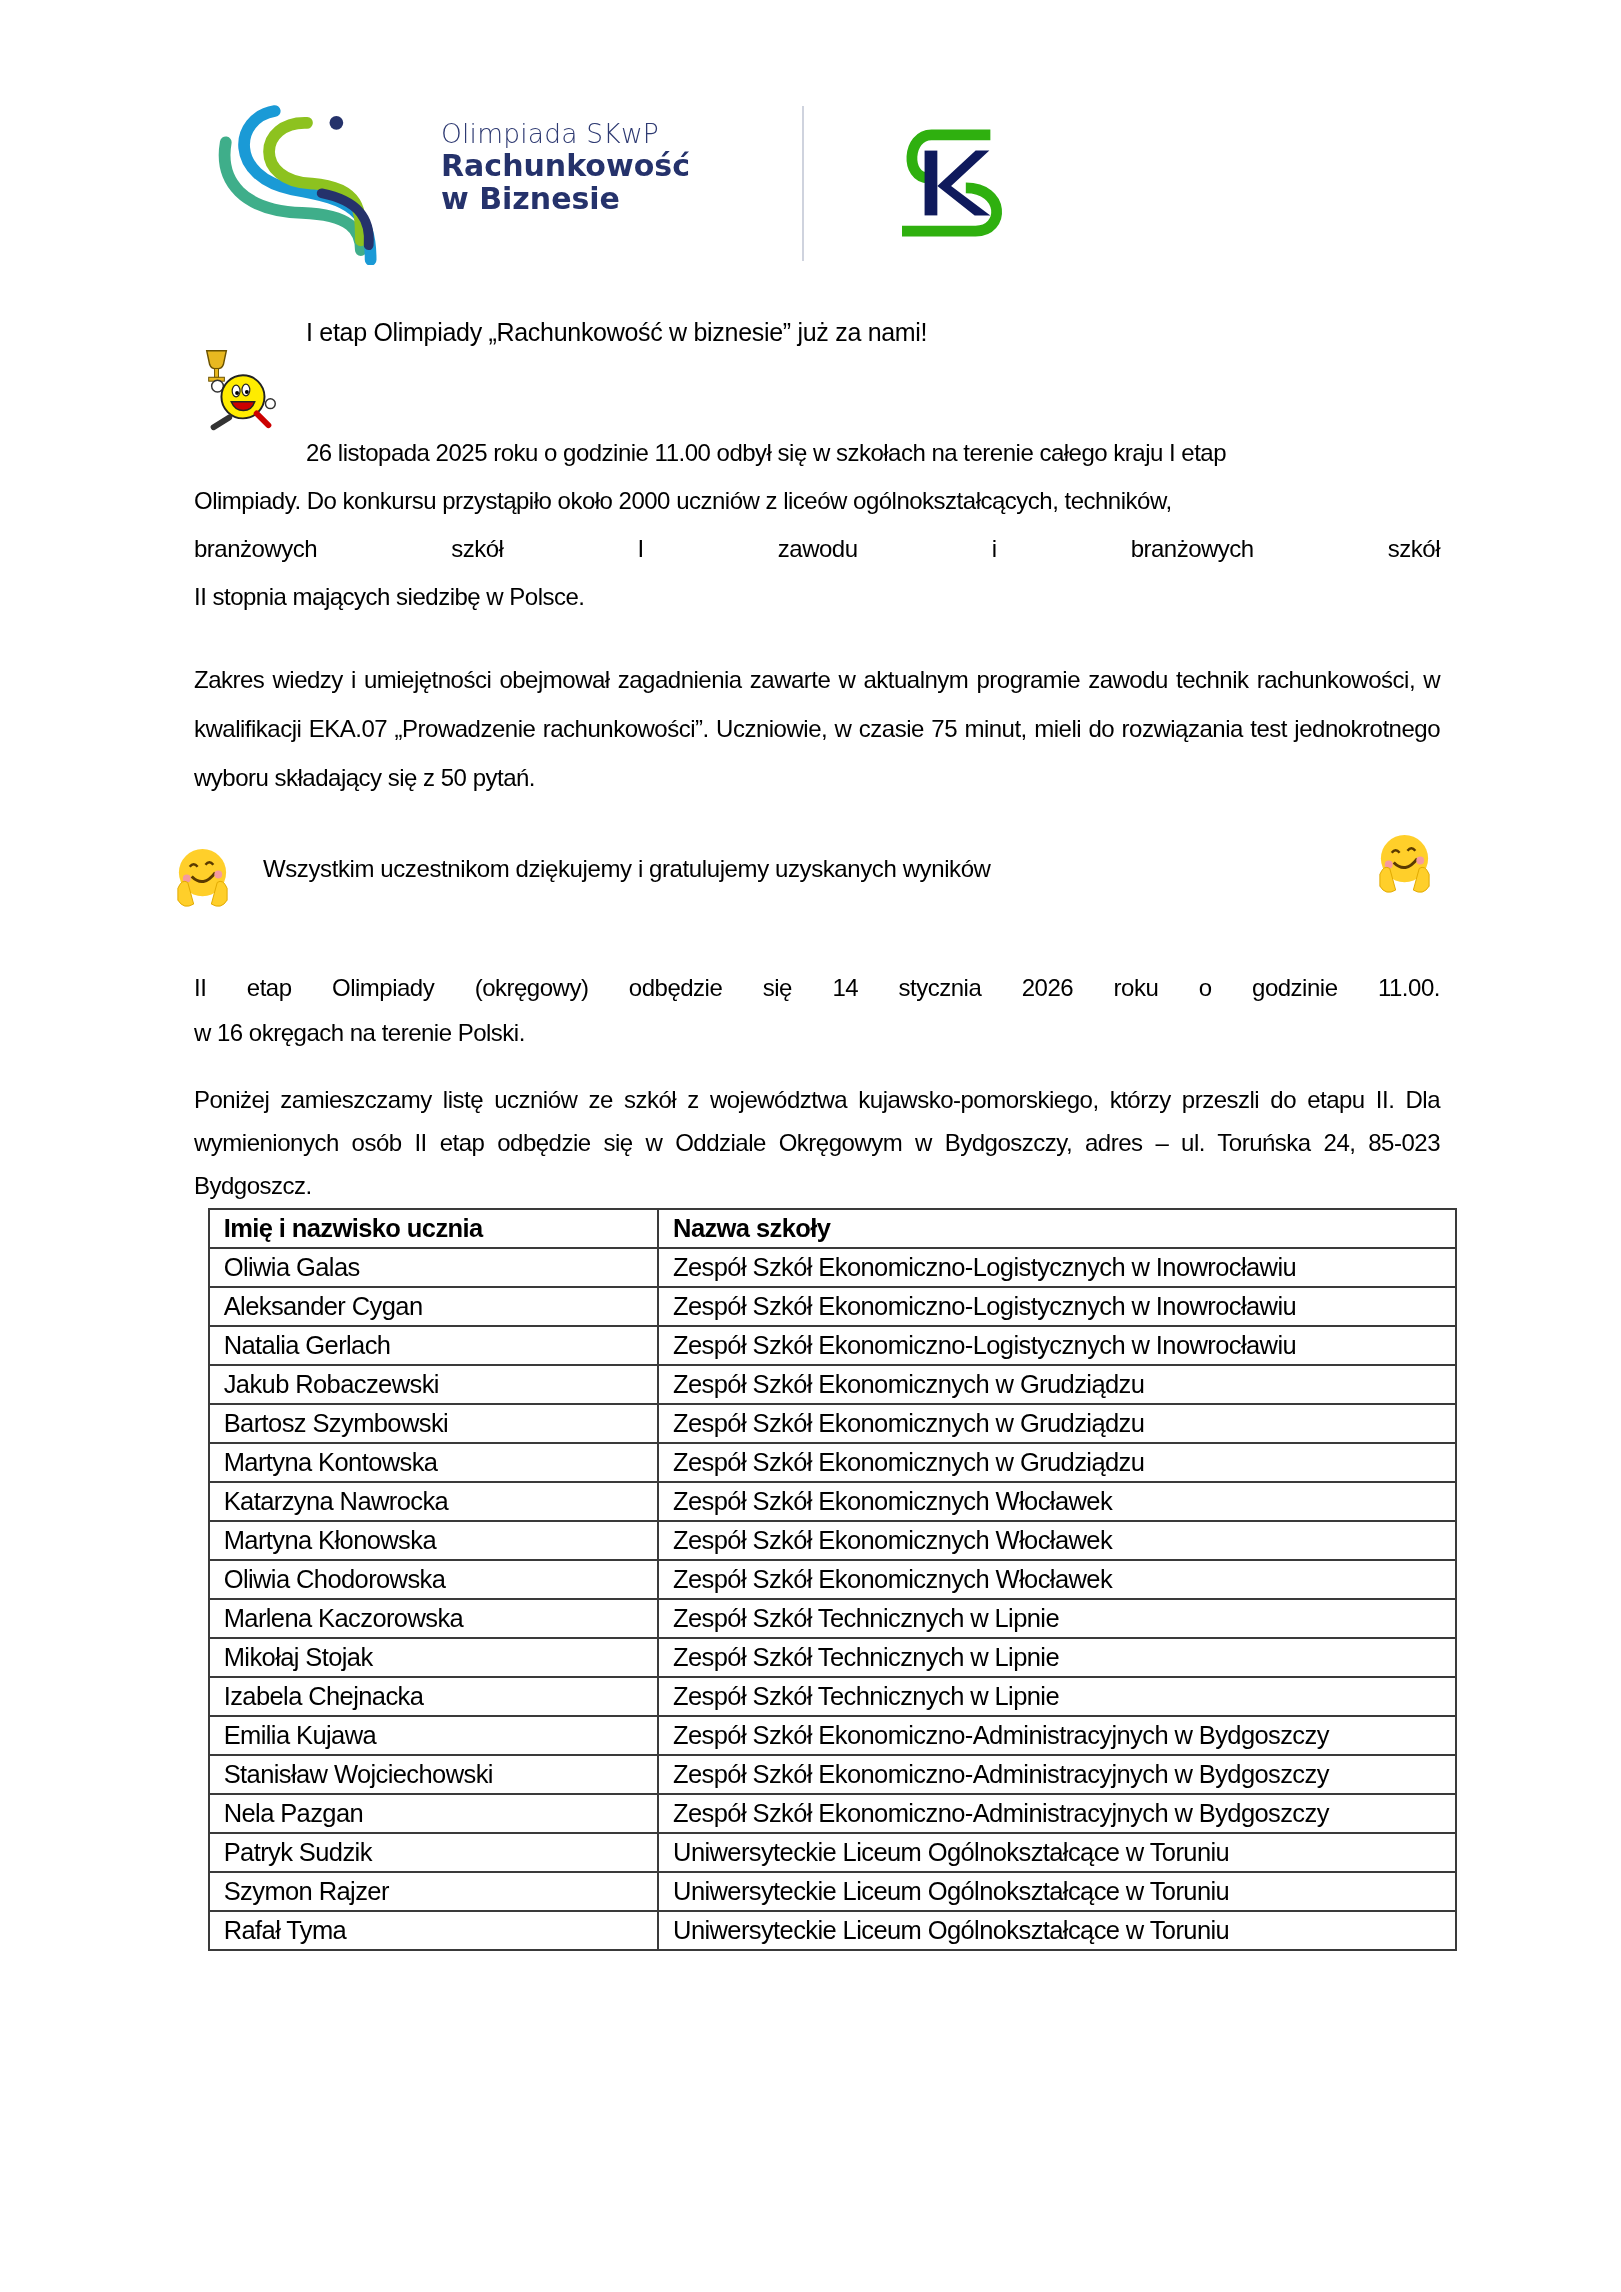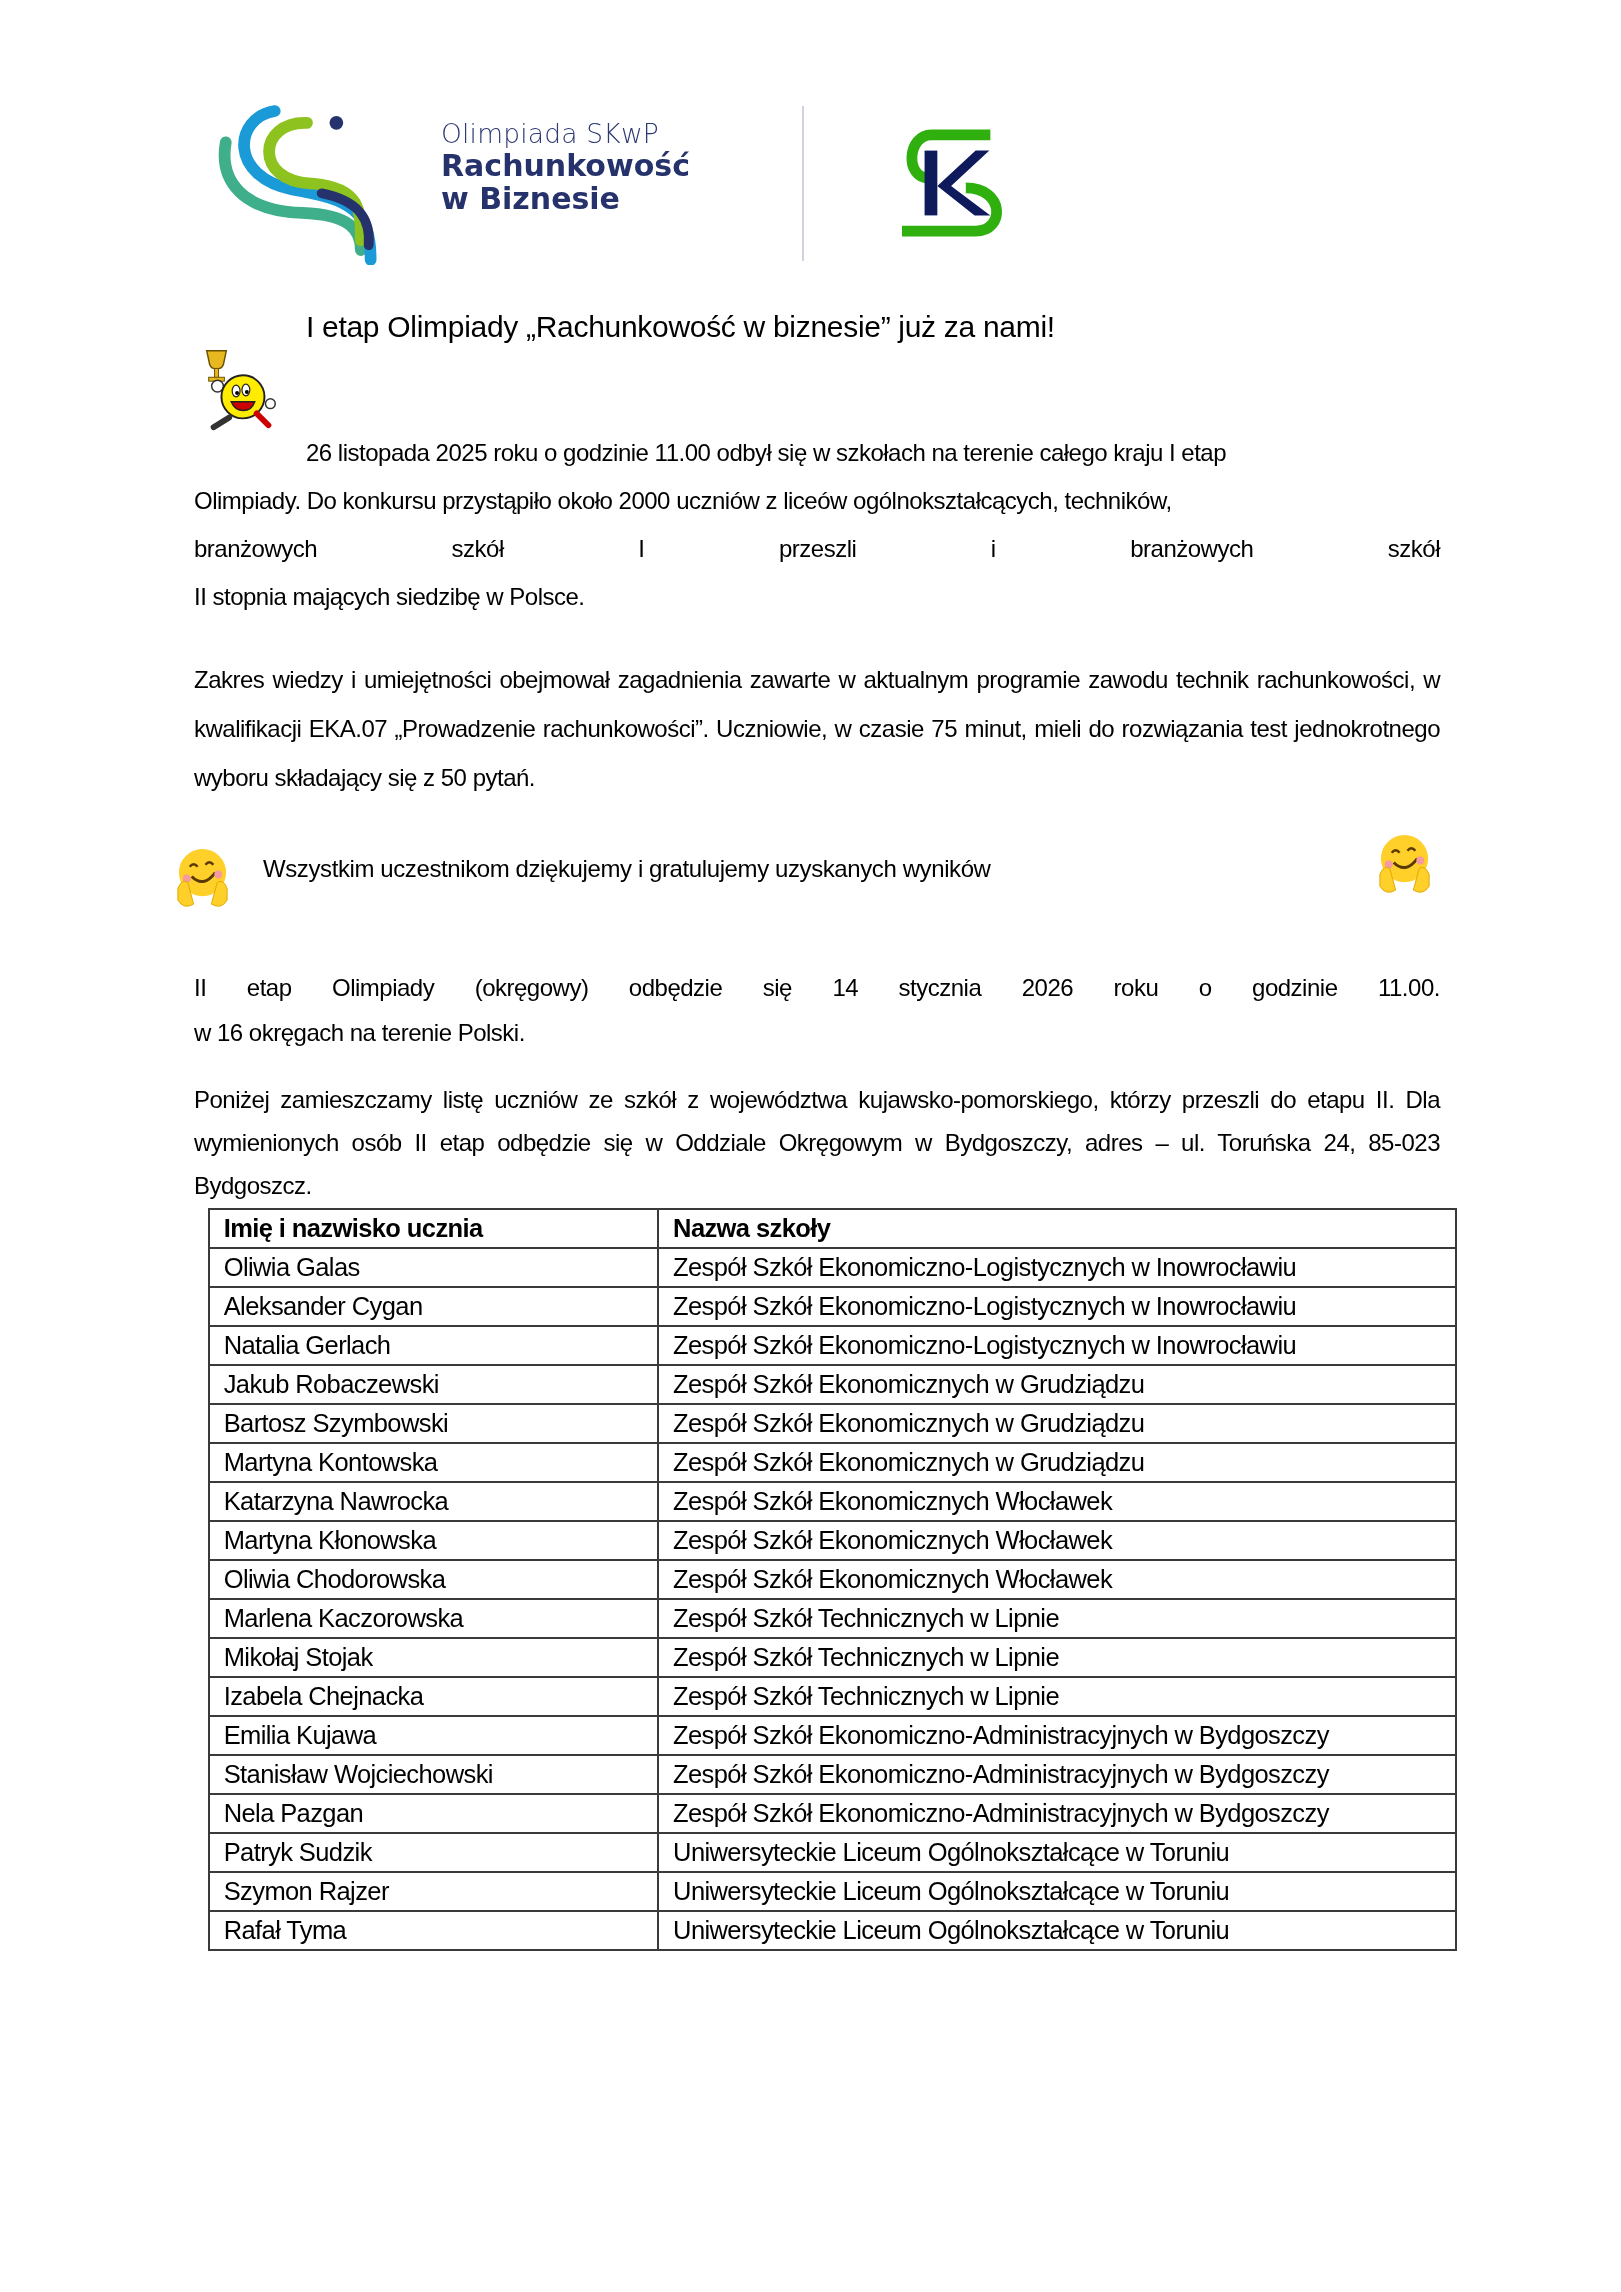--- a/index.html
+++ b/index.html
@@ -11,21 +11,21 @@
   .logo-left-text { position: absolute; left: 441px; top: 118px; color: #25326b; font-family: "DejaVu Sans", sans-serif; }
   .logo-left-text .l1 { font-size: 26.5px; font-weight: 300; letter-spacing: 0.2px; line-height: 31px; color: #2e3a72; }
   .logo-left-text .l2 { font-size: 30px; font-weight: 700; line-height: 33px; }
   .logo-left-text .l3 { font-size: 30px; font-weight: 700; line-height: 33px; }
   .divider-v { position: absolute; left: 802px; top: 106px; width: 2px; height: 155px; background: #cfd3de; }
   .logo-right { position: absolute; left: 897px; top: 129px; width: 118px; height: 108px; }
   .logo-right-text { position: absolute; left: 1042px; top: 143px; font-family: "DejaVu Sans", sans-serif; color: #1e2a62; font-size: 28px; font-weight: 600; line-height: 39px; }
 
   
   .txt { font-family: "Liberation Sans", sans-serif; font-size: 24px; position: absolute; color: #000; }
-  .title { left: 306px; top: 310px; font-size: 30px; font-family: "Liberation Sans", sans-serif; letter-spacing: -0.3px; }
+  .title { left: 306px; top: 318px; font-size: 25px; font-family: "Liberation Sans", sans-serif; letter-spacing: -0.3px; }
   .mascot { position: absolute; left: 192px; top: 343px; width: 98px; height: 93px; }
 
   .para { position: absolute; left: 194px; width: 1246px; font-family: "Liberation Sans", sans-serif; font-size: 24px; text-align: justify; text-align-last: left; letter-spacing: -0.5px; }
   .p1 { top: 429px; line-height: 48px; text-indent: 112px; }
   .p1 .line3 { display: flex; justify-content: space-between; }
   .p2 { top: 655px; line-height: 49px; }
   .thanks { position: absolute; left: 263px; top: 855px; font-family: "Liberation Sans", sans-serif; font-size: 24px; letter-spacing: -0.4px; }
   .hug { position: absolute; width: 61px; height: 65px; }
   .hug-left { left: 172px; top: 845px; }
   .hug-right { left: 1374px; top: 831px; }
@@ -85,21 +85,21 @@
     <circle cx="80" cy="62" r="5" fill="#fff" stroke="#333" stroke-width="1.5"></circle>
   </svg>
 
   <div class="para p1">
     <div>26 listopada 2025 roku o godzinie 11.00 odbył się w szkołach na terenie całego kraju I etap</div>
     <div style="text-indent:0">Olimpiady. Do konkursu przystąpiło około 2000 uczniów  z liceów ogólnokształcących, techników,</div>
     <div class="line3" style="text-indent:0">
       <span>branżowych</span>
       <span>szkół</span>
       <span>I</span>
-      <span>przeszli</span>
+      <span>zawodu</span>
       <span>i</span>
       <span>branżowych</span>
       <span>szkół</span>
     </div>
     <div style="text-indent:0">II stopnia mających siedzibę w Polsce.</div>
   </div>
 
   <div class="para p2">Zakres wiedzy i umiejętności obejmował zagadnienia zawarte w aktualnym programie zawodu technik rachunkowości, w kwalifikacji EKA.07 „Prowadzenie rachunkowości”. Uczniowie, w czasie 75 minut, mieli do rozwiązania test jednokrotnego wyboru składający się z 50 pytań.</div>
 
   <svg class="hug hug-left" viewBox="0 0 62 66">

